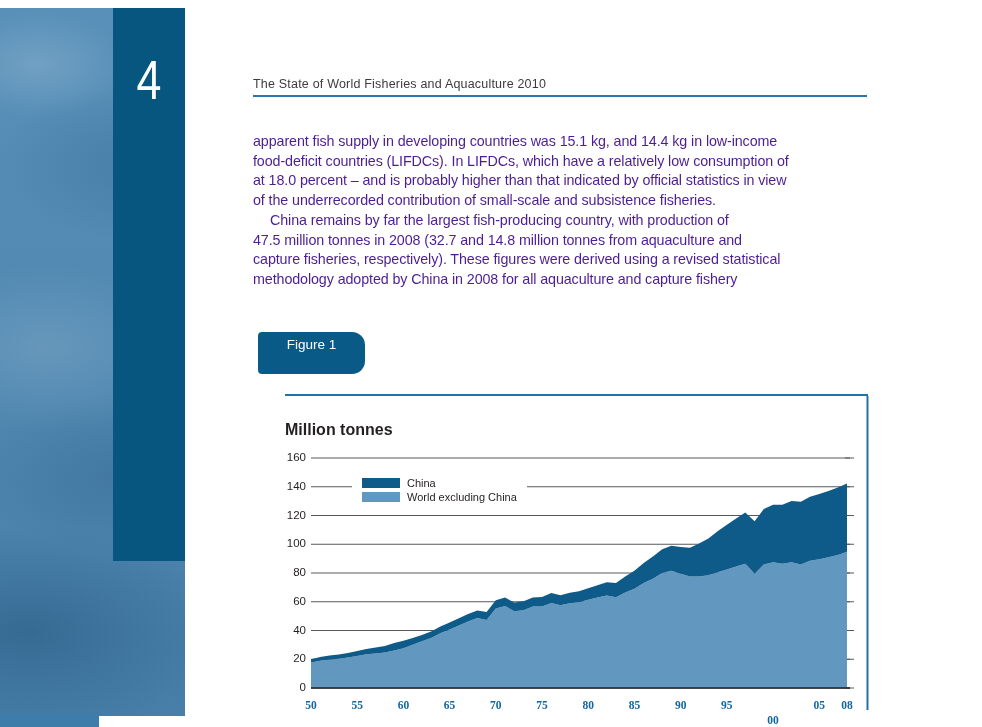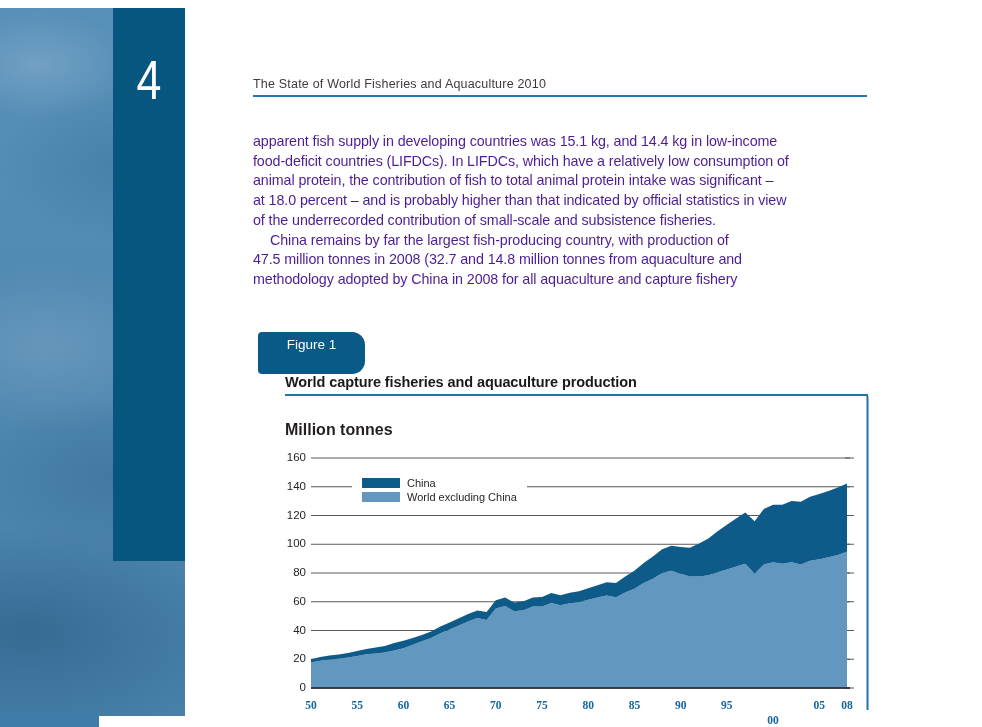--- a/index.html
+++ b/index.html
@@ -65,30 +65,29 @@
   <div id="strip-foot"></div>
   <div id="bar"></div>
   <div id="page-num">4</div>
 
   <div id="header-text">The State of World Fisheries and Aquaculture 2010</div>
   <div id="header-rule"></div>
 
   <div id="body-lines">
       <div class="line">apparent fish supply in developing countries was 15.1 kg, and 14.4 kg in low-income</div>
       <div class="line">food-deficit countries (LIFDCs). In LIFDCs, which have a relatively low consumption of</div>
-      <div class="line">animal protein, the contribution of fish to total animal protein intake was significant –</div>
       <div class="line">at 18.0 percent – and is probably higher than that indicated by official statistics in view</div>
       <div class="line">of the underrecorded contribution of small-scale and subsistence fisheries.</div>
       <div class="line indent">China remains by far the largest fish-producing country, with production of</div>
       <div class="line">47.5 million tonnes in 2008 (32.7 and 14.8 million tonnes from aquaculture and</div>
+      <div class="line">capture fisheries, respectively). These figures were derived using a revised statistical</div>
       <div class="line">methodology adopted by China in 2008 for all aquaculture and capture fishery</div>
     </div>
 
   <div id="figure-badge">Figure 1</div>
-  <div id="figure-title">World capture fisheries and aquaculture production</div>
   <div id="title-rule"></div>
 
   <div id="unit-label">Million tonnes</div>
 
   <svg id="chart-svg" viewBox="0 0 982 727" xmlns="http://www.w3.org/2000/svg">
       <line x1="311" y1="688" x2="850" y2="688" stroke="#58595b" stroke-width="1"></line>
       <line x1="845" y1="688" x2="854" y2="688" stroke="#58595b" stroke-width="1"></line>
       <line x1="311" y1="659.25" x2="850" y2="659.25" stroke="#58595b" stroke-width="1"></line>
       <line x1="845" y1="659.25" x2="854" y2="659.25" stroke="#58595b" stroke-width="1"></line>
       <line x1="311" y1="630.5" x2="850" y2="630.5" stroke="#58595b" stroke-width="1"></line>

